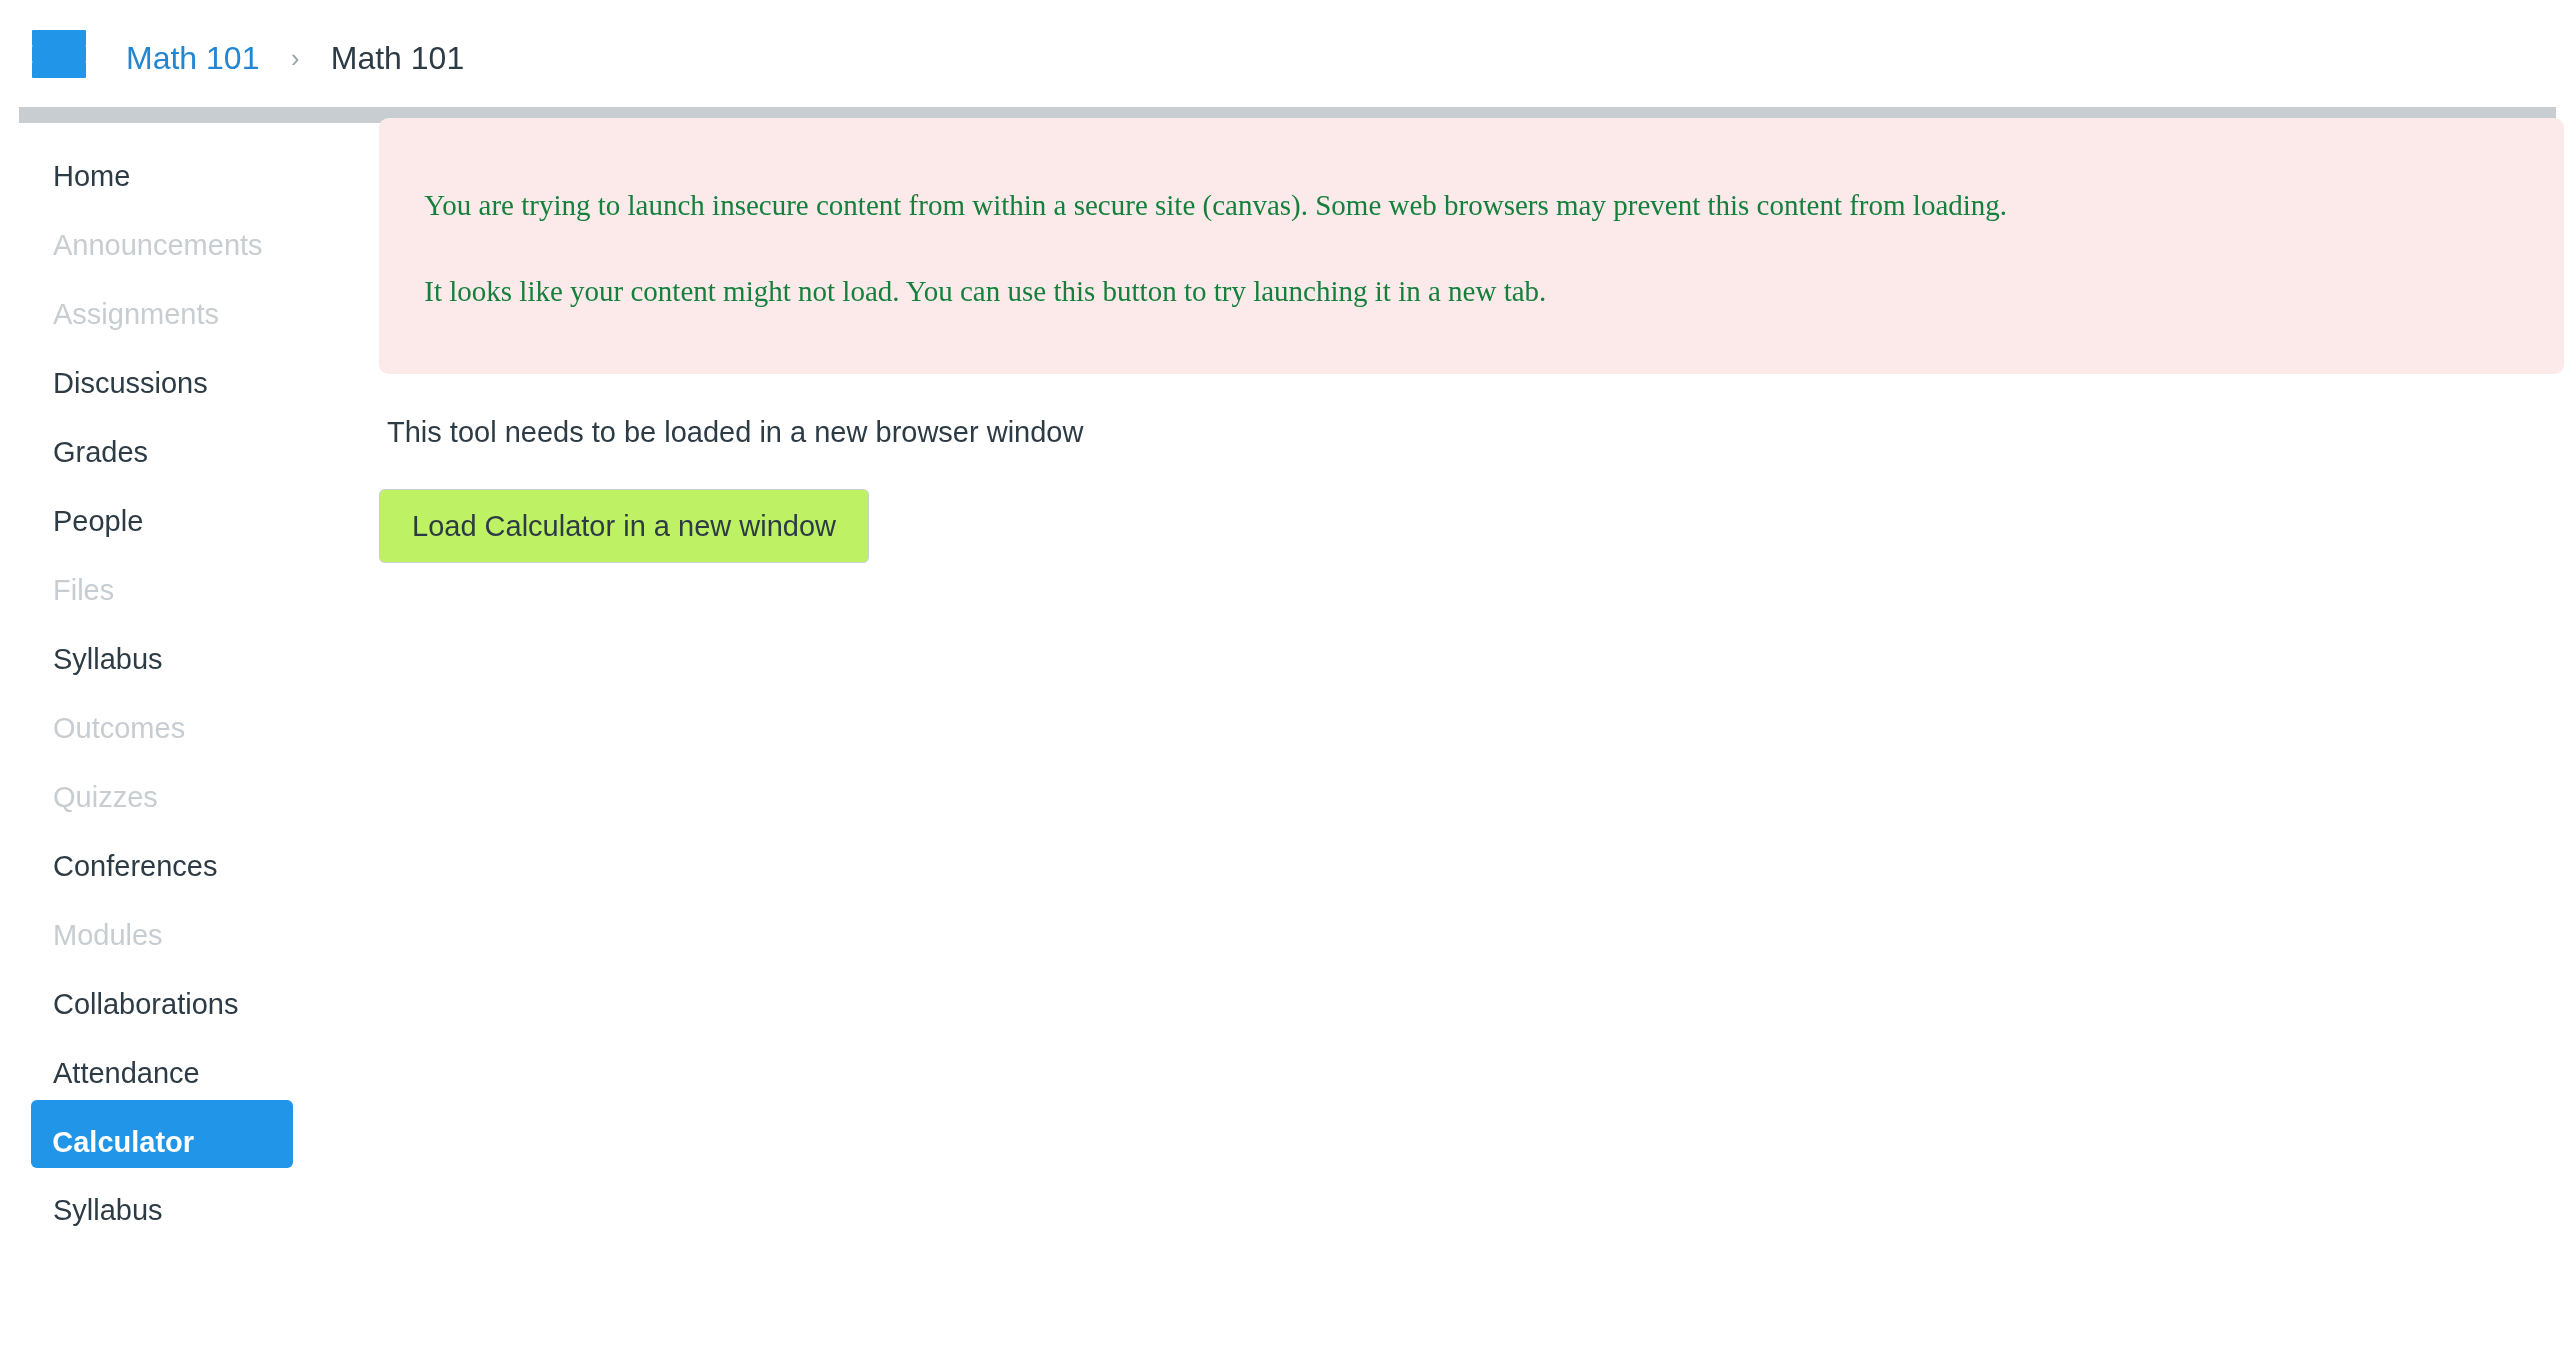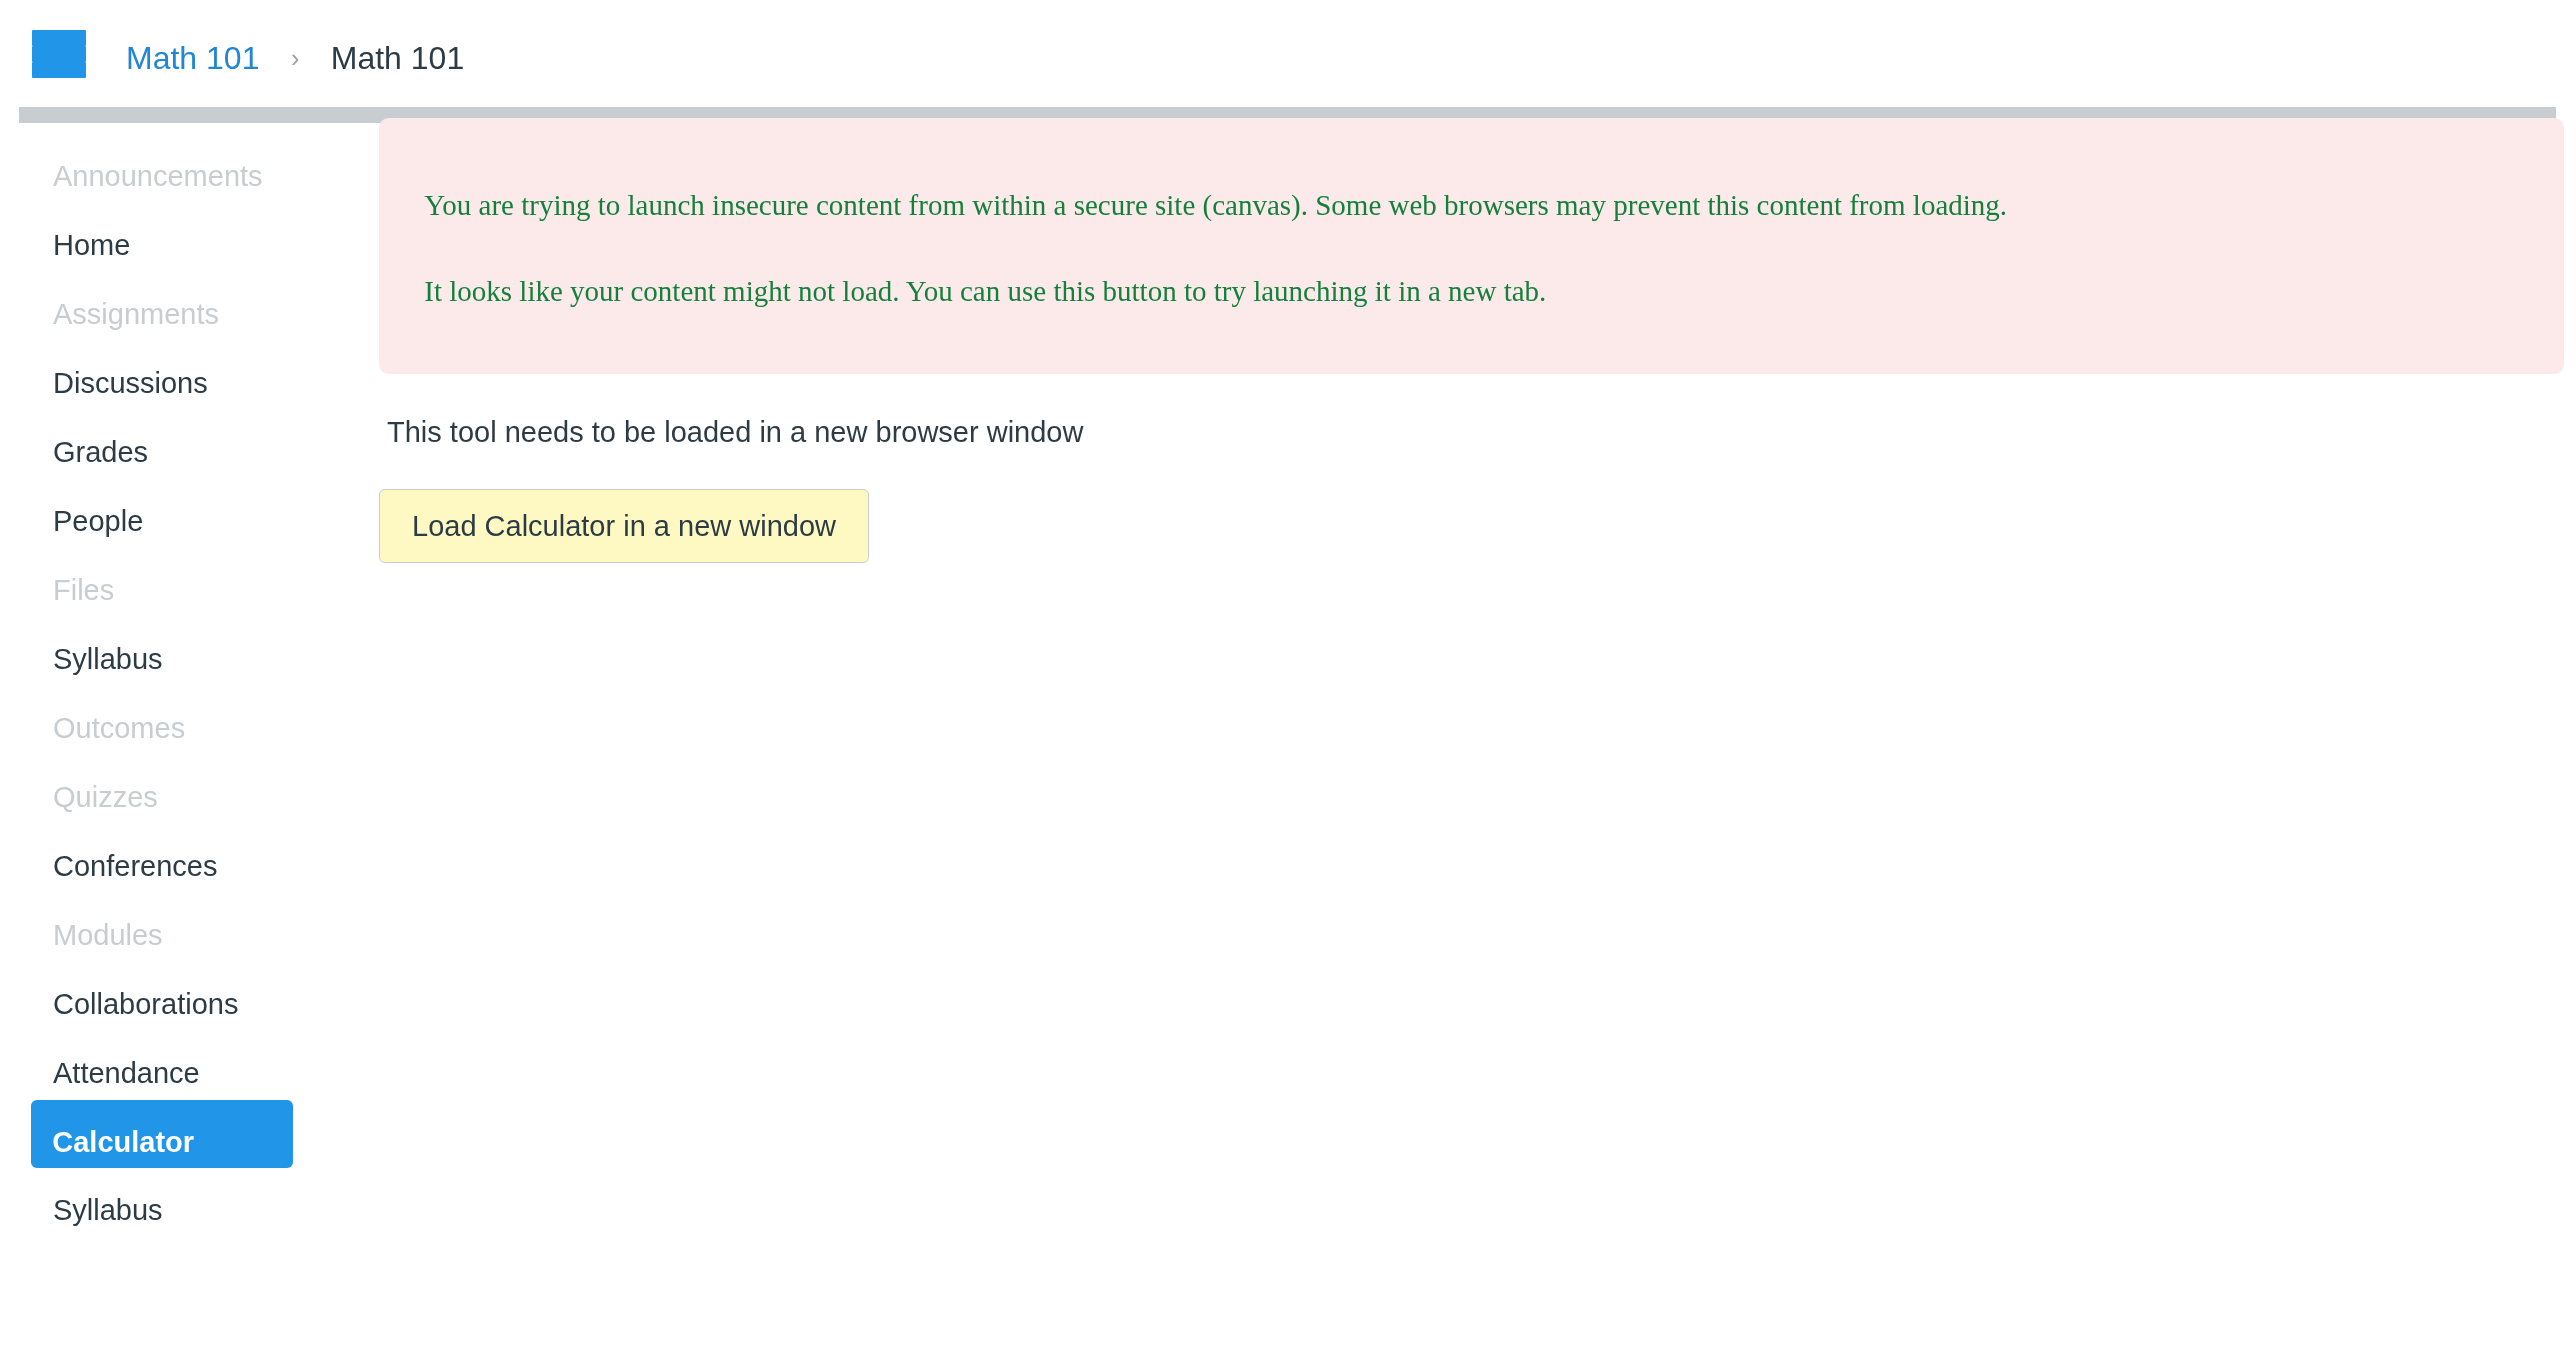--- a/index.html
+++ b/index.html
@@ -133,21 +133,21 @@
   }
   .launch-btn {
     margin-top: 29px;
     display: inline-block;
     height: 74px;
     line-height: 70px;
     padding: 0 32px;
     font-family: "Liberation Sans", sans-serif;
     font-size: 29px;
     color: #2d3b45;
-    background: #fef9c3;
+    background: #bef264;
     border: 1.9px solid #c7cdd1;
     border-radius: 5.8px;
     cursor: pointer;
     white-space: nowrap;
   }
 </style>
 </head>
 <body>
 
 <div class="header">
@@ -158,22 +158,22 @@
   </div>
   <div class="breadcrumb">
     <a class="crumb-link" href="#">Math 101</a>
     <span class="crumb-sep">›</span>
     <span class="crumb-current">Math 101</span>
   </div>
 </div>
 <div class="divider"></div>
 
 <nav class="sidebar" id="sidebar">
+    <a class="nav-item" href="#">Home</a>
     <a class="nav-item disabled" href="#">Announcements</a>
-    <a class="nav-item" href="#">Home</a>
     <a class="nav-item disabled" href="#">Assignments</a>
     <a class="nav-item" href="#">Discussions</a>
     <a class="nav-item" href="#">Grades</a>
     <a class="nav-item" href="#">People</a>
     <a class="nav-item disabled" href="#">Files</a>
     <a class="nav-item" href="#">Syllabus</a>
     <a class="nav-item disabled" href="#">Outcomes</a>
     <a class="nav-item disabled" href="#">Quizzes</a>
     <a class="nav-item" href="#">Conferences</a>
     <a class="nav-item disabled" href="#">Modules</a>

